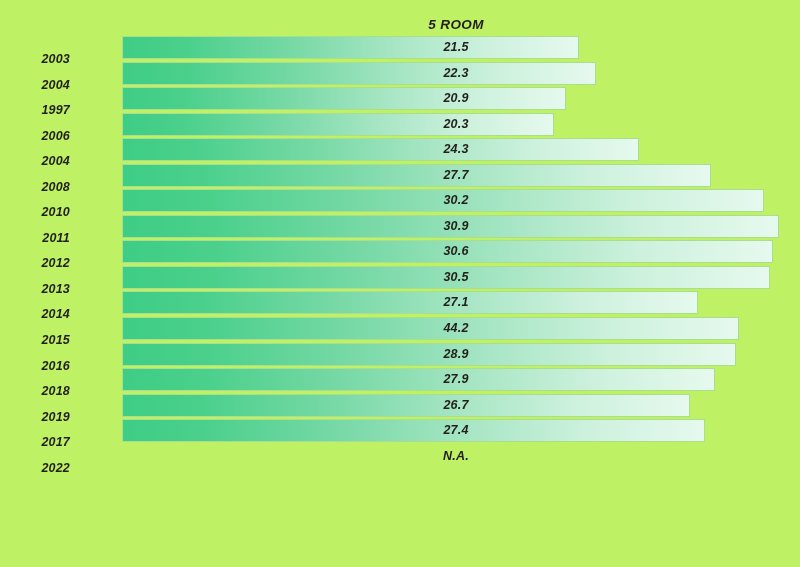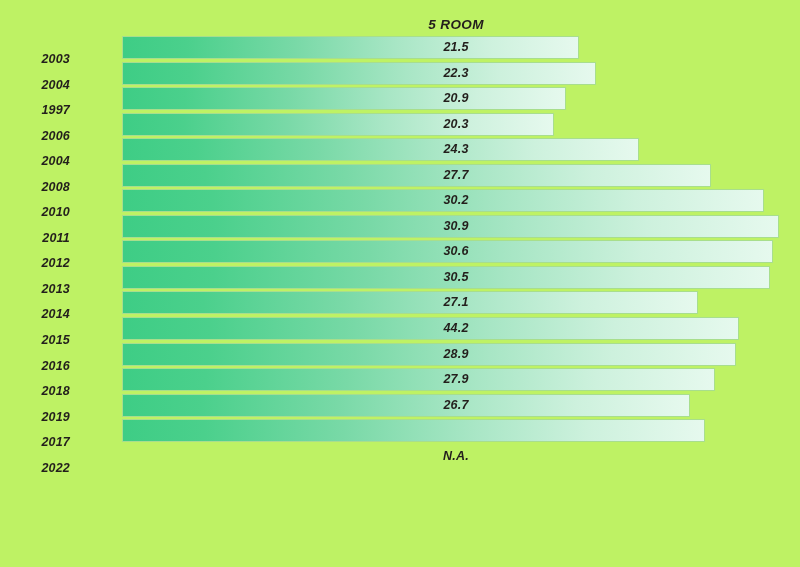--- a/index.html
+++ b/index.html
@@ -160,19 +160,20 @@
         <div class="value-label">27.9</div>
       </div>
       <div class="row">
         <div class="year-label">2019</div>
         <div class="bar" style="width: 567.699px;"></div>
         <div class="value-label">26.7</div>
       </div>
       <div class="row">
         <div class="year-label">2017</div>
         <div class="bar" style="width: 582.583px;"></div>
+        <div class="value-label">27.4</div>
       </div>
       <div class="row no-bar">
         <div class="year-label">2022</div>
         <div class="value-label">N.A.</div>
       </div>
     </div>
 </div>
 
 </body></html>

